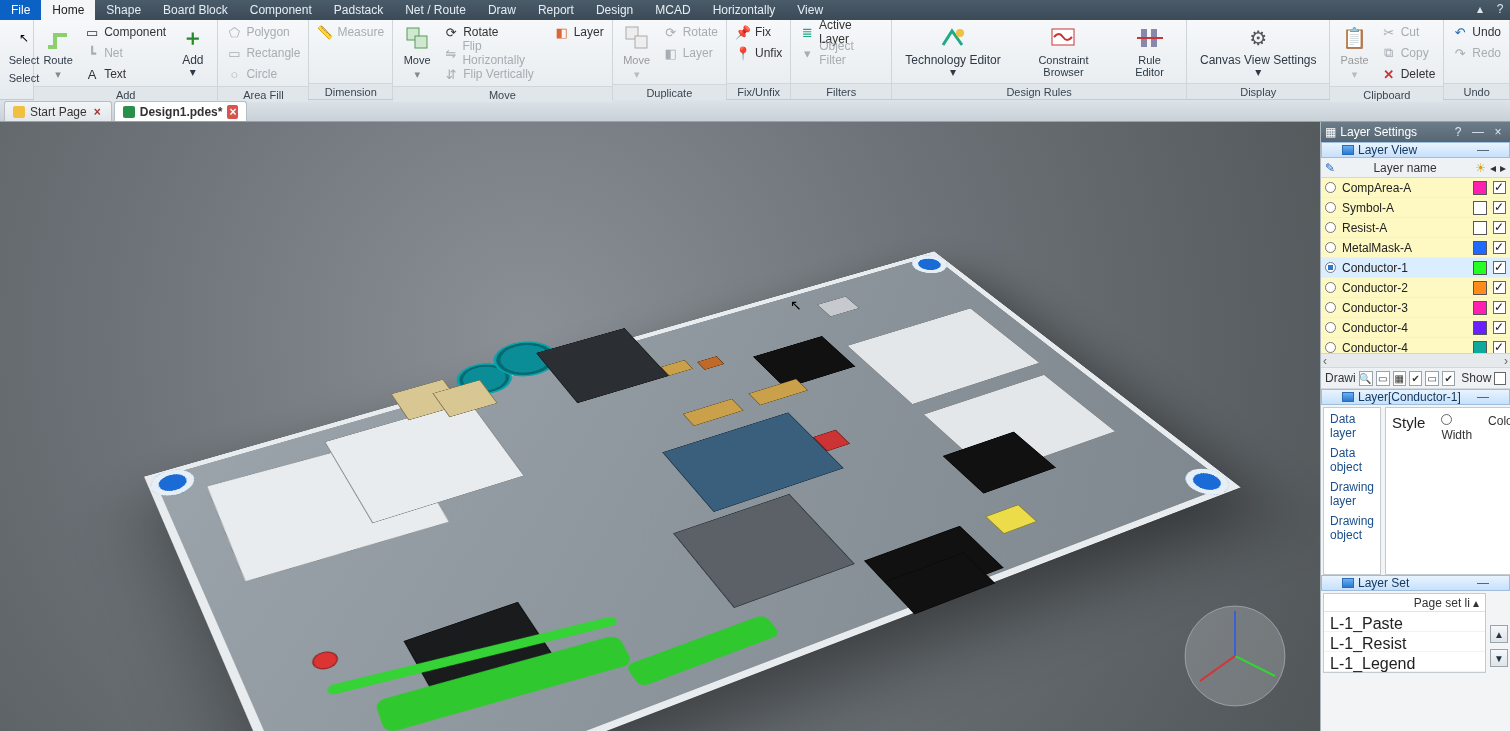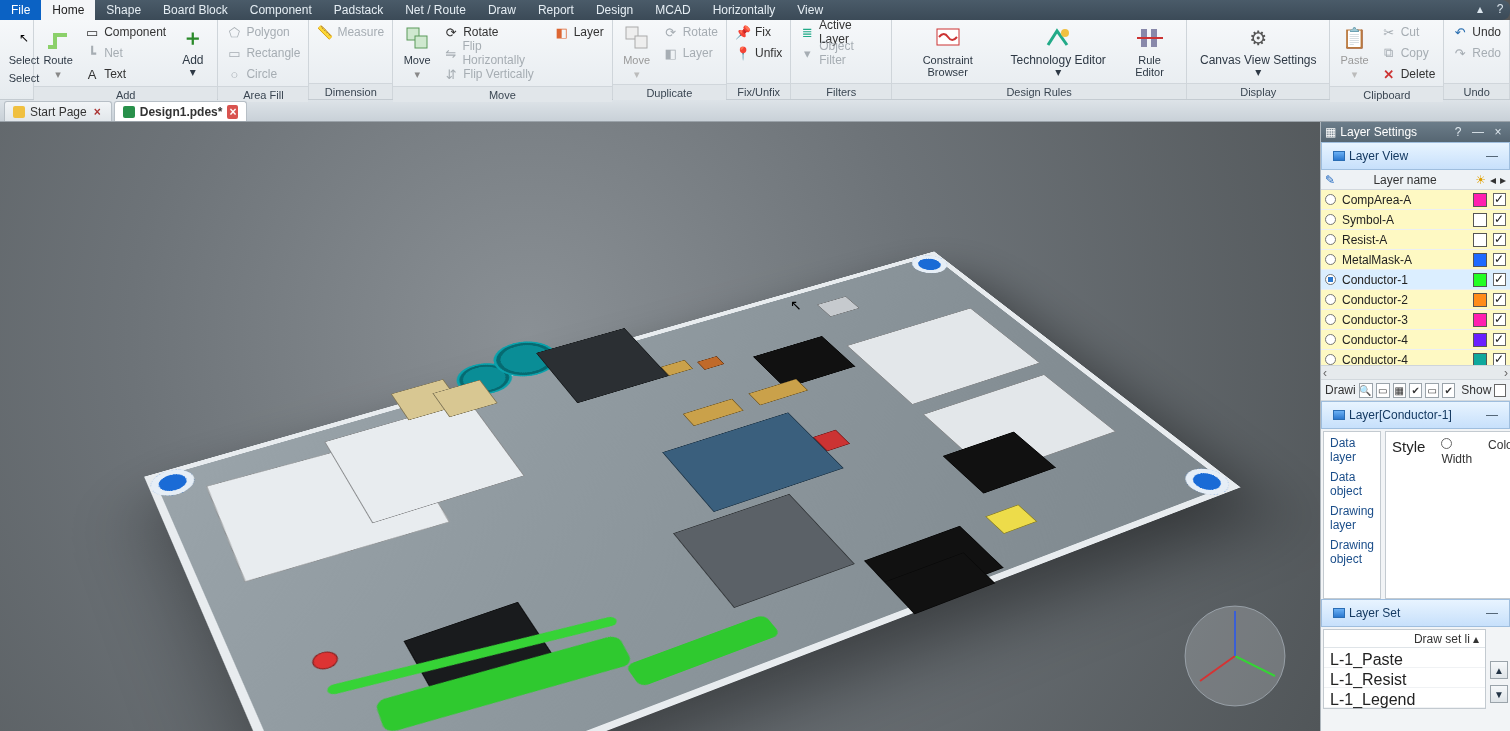--- a/index.html
+++ b/index.html
@@ -1,19 +1,19 @@
 <!DOCTYPE html>
 <html><head>
 <meta charset="utf-8">
 <style>
 * { box-sizing: border-box; margin: 0; padding: 0; font-family: "Segoe UI", Tahoma, sans-serif; font-size: 12px; }
 html, body { width: 1510px; height: 731px; overflow: hidden; background:#555; }
 
 
-.menubar { display:flex; height:20px; background:linear-gradient(#4a5b69,#3b4a57); color:#e6eef4; align-items:stretch;border-radius:8px; }
+.menubar { display:flex; height:20px; background:linear-gradient(#4a5b69,#3b4a57); color:#e6eef4; align-items:stretch; }
 .menubar .menu-item { padding:3px 11px 0 11px; cursor:pointer; font-size:12px; }
 .menubar .menu-item.file { background:#0b62c4; color:#fff; font-weight:500; }
 .menubar .menu-item.active { background:#f4f6f8; color:#222; }
 .menubar .spacer { flex:1; }
 .menubar .sys-btn { width:20px; text-align:center; padding-top:2px; color:#dce6ee; cursor:pointer; }
 
 
 .ribbon { display:flex; height:80px; background:linear-gradient(#f6f8fa,#e6ebef); border-bottom:1px solid #c4cbd1; }
 .ribbon-group { display:flex; flex-direction:column; border-right:1px solid #cfd5da; }
 .ribbon-group .body { flex:1; display:flex; align-items:flex-start; padding:2px 4px; gap:2px; }
@@ -47,21 +47,21 @@
 .chip{position:absolute;border:1px solid rgba(0,0,0,.4);}
 .mhole{position:absolute;width:42px;height:42px;border-radius:50%;background:radial-gradient(circle,#1a6bd6 0 45%,#e6eef6 46% 70%,#1a6bd6 71% 100%);}
 .cap{position:absolute;width:48px;height:48px;border-radius:50%;background:radial-gradient(circle,#0a8d96 0 60%,#066a71 61% 100%);border:3px solid #0aa1ab;}
 .trace{position:absolute;background:#36d336;height:12px;border-radius:6px;}
 
 
 .sidepanel { width:190px; min-width:190px; background:#f2f4f6; border-left:1px solid #aeb6bd; display:flex; flex-direction:column; overflow:hidden;}
 .panel-title { display:flex; align-items:center; height:20px; background:linear-gradient(#6c7d8a,#566672); color:#fff; padding:0 4px; font-size:12px; gap:4px;}
 .panel-title .spacer{flex:1;}
 .panel-title .pbtn{ width:16px; text-align:center; cursor:pointer; color:#dfe8ef;}
-.section-head { display:flex; align-items:center; height:28px; background:linear-gradient(#e8f4ff,#c7e0fb); border:1px solid #9fbede; padding:0 11px; gap:4px; font-size:12px; color:#153a62; cursor:pointer;}
+.section-head { display:flex; align-items:center; height:16px; background:linear-gradient(#e8f4ff,#c7e0fb); border:1px solid #9fbede; padding:0 20px; gap:4px; font-size:12px; color:#153a62; cursor:pointer;}
 .section-head .sq-ico{width:12px;height:10px;background:linear-gradient(#6ab0f5,#2b78cf);border:1px solid #2a6db4;}
 .section-head .spacer{flex:1;}
 .section-head .min{ color:#456; cursor:pointer;}
 
 .layer-header-row{display:flex;align-items:center;height:20px;background:#eef2f5;border-bottom:1px solid #d2d8dd;padding:0 4px;gap:4px;font-size:11px;color:#333;}
 .layer-header-row .hname{flex:1;text-align:center;}
 .layer-list{overflow-y:auto; max-height:175px; background:#fef9c3;}
 .layer-row{display:flex;align-items:center;height:20px;border-bottom:1px solid #eceff2;padding:0 4px;gap:6px;font-size:12px;color:#222;cursor:pointer;}
 .layer-row.sel{background:#dbeeff;}
 .radio{width:11px;height:11px;border:1px solid #777;border-radius:50%;background:#fff;}
@@ -278,34 +278,34 @@
     </div>
       </div>
     <div class="label">Filters</div>
   </div>
 
   <div class="ribbon-group">
     <div class="body">
       <div class="rb-big">
           <div class="ico">
             <svg width="26" height="22">
+              <path d="M3 18 L12 4 L22 18" stroke="#2a8" stroke-width="3" fill="none"></path>
+              <circle cx="20" cy="6" r="4" fill="#f0c040"></circle>
+            </svg>
+          </div>
+          <div class="txt"><span>Technology Editor</span> <span class="caret">▾</span></div>
+        </div>
+      <div class="rb-big">
+          <div class="ico">
+            <svg width="26" height="22">
               <rect x="2" y="2" width="22" height="16" fill="#fff" stroke="#c33"></rect>
               <path d="M4 10 q5 -6 9 0 t9 0" stroke="#c33" fill="none" stroke-width="2"></path>
             </svg>
           </div>
           <div class="txt">Constraint Browser</div>
-        </div>
-      <div class="rb-big">
-          <div class="ico">
-            <svg width="26" height="22">
-              <path d="M3 18 L12 4 L22 18" stroke="#2a8" stroke-width="3" fill="none"></path>
-              <circle cx="20" cy="6" r="4" fill="#f0c040"></circle>
-            </svg>
-          </div>
-          <div class="txt"><span>Technology Editor</span> <span class="caret">▾</span></div>
         </div>
       <div class="rb-big">
           <div class="ico">
             <svg width="26" height="22">
               <rect x="4" y="2" width="6" height="18" fill="#88a"></rect>
               <rect x="14" y="2" width="6" height="18" fill="#88a"></rect>
               <line x1="0" y1="11" x2="26" y2="11" stroke="#c33" stroke-width="2"></line>
             </svg>
           </div>
           <div class="txt">Rule Editor</div>
@@ -557,21 +557,21 @@
     </div>
 
     <div class="section-head">
       <span class="sq-ico"></span>
       <span>Layer Set</span>
       <span class="spacer"></span>
         <span class="min">—</span>
     </div>
     <div class="layerset-area">
       <div class="set-list" style="margin-right:24px">
-        <div class="hdr"><span>Draw set li</span> <span>▴</span></div>
+        <div class="hdr"><span>Page set li</span> <span>▴</span></div>
         <div class="row">L-1_Paste</div>
         <div class="row">L-1_Resist</div>
         <div class="row">L-1_Legend</div>
       </div>
       <div class="arrow-col">
         <div class="arrow-btn">▲</div>
         <div class="arrow-btn">▼</div>
       </div>
     </div>
 

